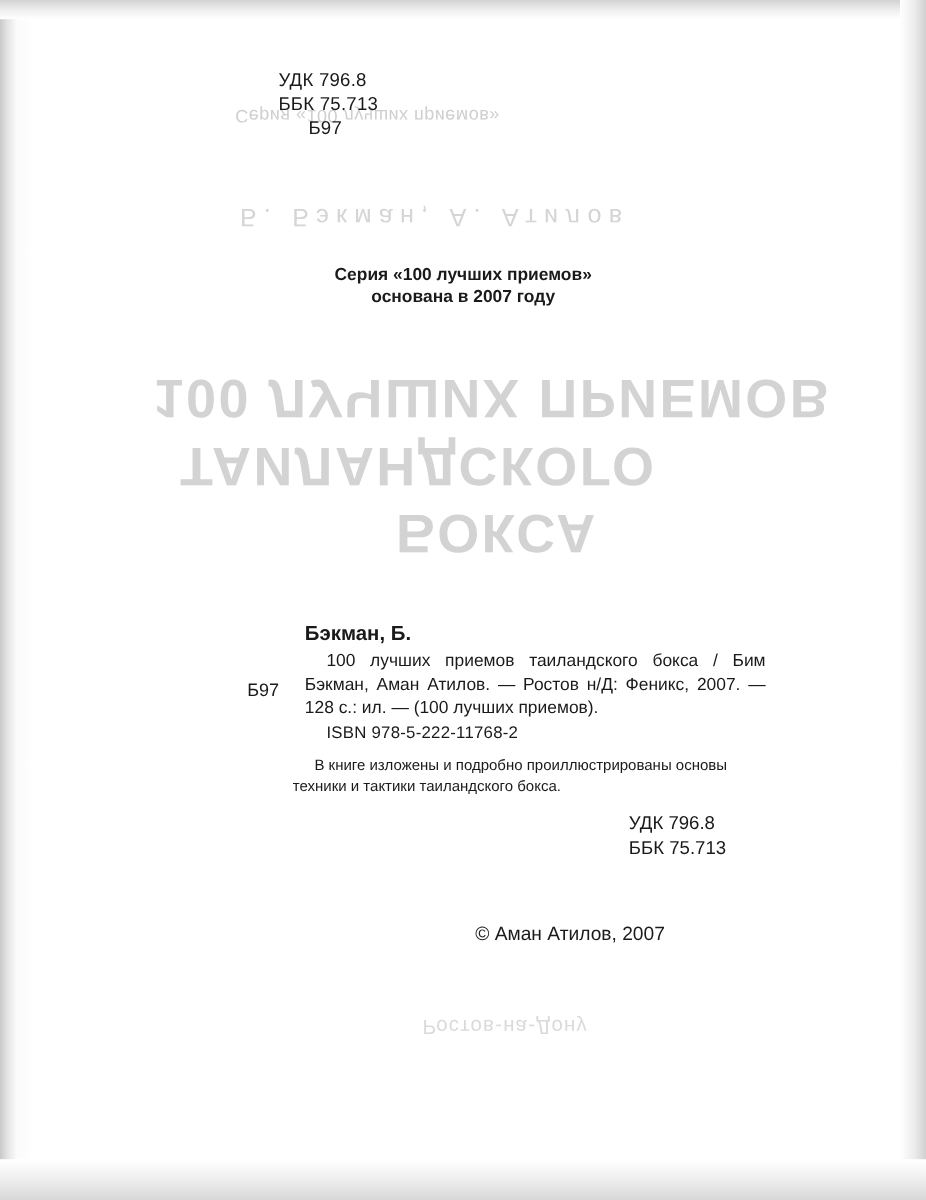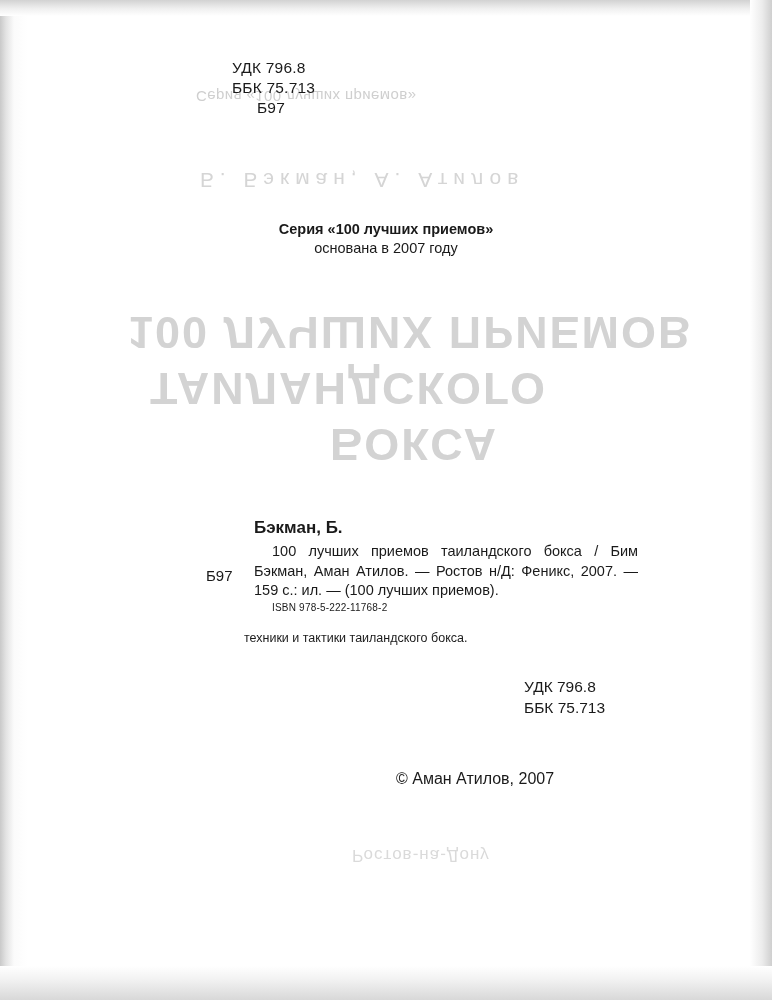--- a/index.html
+++ b/index.html
@@ -125,21 +125,21 @@
   .series-block {
     position: absolute;
     left: 0;
     top: 220px;
     width: 772px;
     text-align: center;
     font-size: 14.5px;
     line-height: 19px;
   }
   .series-line1 { font-weight: bold; }
-  .series-line2 { font-weight: normal; }
+  .series-line2 { font-weight: bold; }
 
   .cip {
     position: absolute;
     left: 206px;
     top: 518px;
     width: 432px;
   }
   .cip-author {
     font-size: 17px;
     font-weight: bold;
@@ -160,21 +160,21 @@
   }
   .cip-desc {
     margin-left: 48px;
     text-indent: 18px;
   }
 
   .isbn {
     position: absolute;
     left: 272px;
     top: 602px;
-    font-size: 10px;
+    font-size: 14px;
     letter-spacing: .2px;
   }
 
   .annotation {
     position: absolute;
     left: 244px;
     top: 630px;
     width: 398px;
     font-size: 12.5px;
     line-height: 17px;
@@ -222,27 +222,28 @@
 
   <div class="series-block">
     <div class="series-line1">Серия «100 лучших приемов»</div>
     <div class="series-line2">основана в 2007 году</div>
   </div>
 
   <div class="cip">
     <div class="cip-author">Бэкман, Б.</div>
     <div class="cip-body">
       <span class="cip-code">Б97</span>
-      <div class="cip-desc">100 лучших приемов таиландского бокса / Бим Бэкман, Аман Атилов. — Ростов н/Д: Феникс, 2007. — 159 с.: ил. — (100 лучших приемов).</div>
+      <div class="cip-desc">100 лучших приемов таиландского бокса / Бим Бэкман, Аман Атилов. — Ростов н/Д: Феникс, 2007. — 128 с.: ил. — (100 лучших приемов).</div>
     </div>
   </div>
 
   <div class="isbn">ISBN 978-5-222-11768-2</div>
 
   <div class="annotation">
+    <div class="first">В книге изложены и подробно проиллюстрированы основы</div>
     <div>техники и тактики таиландского бокса.</div>
   </div>
 
   <div class="udk-repeat">
     <div>УДК 796.8</div>
     <div>ББК 75.713</div>
   </div>
 
   <div class="copyright">
     <div>© Аман Атилов, 2007</div>

